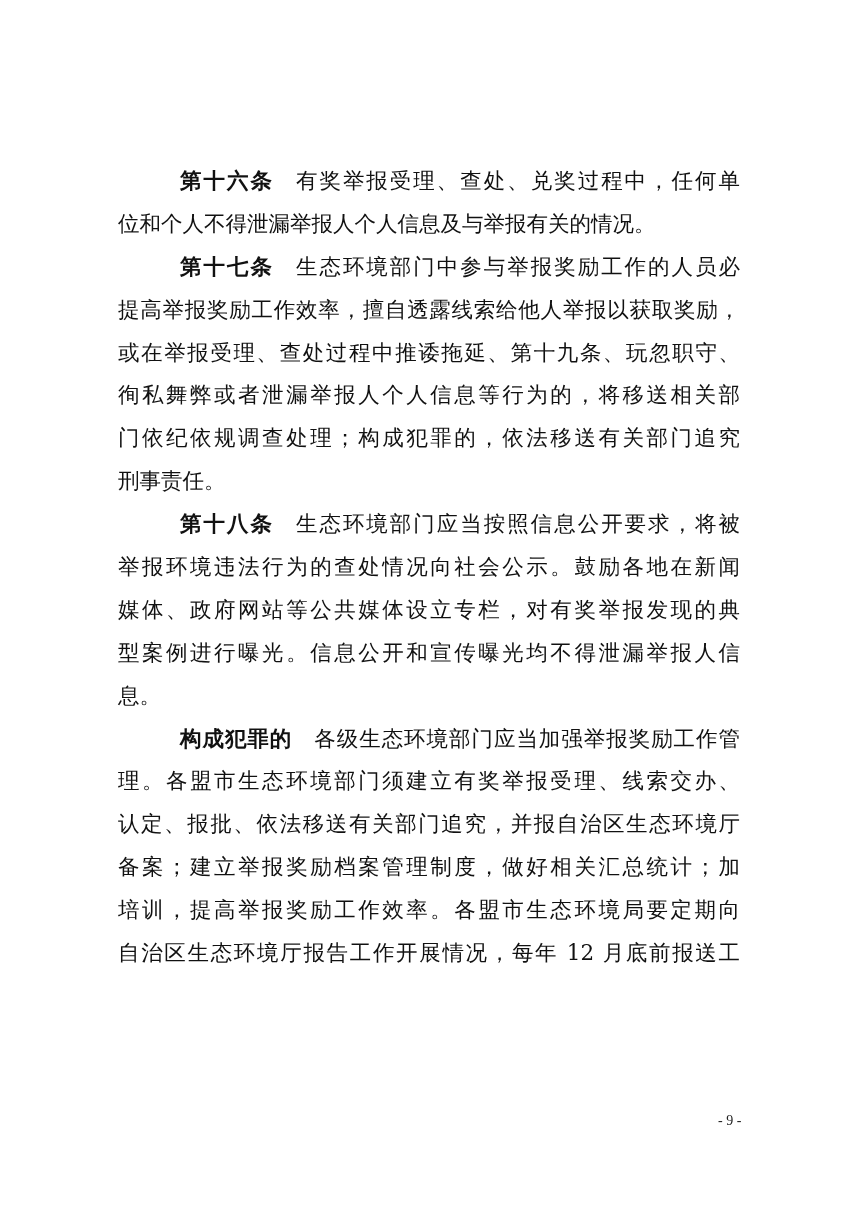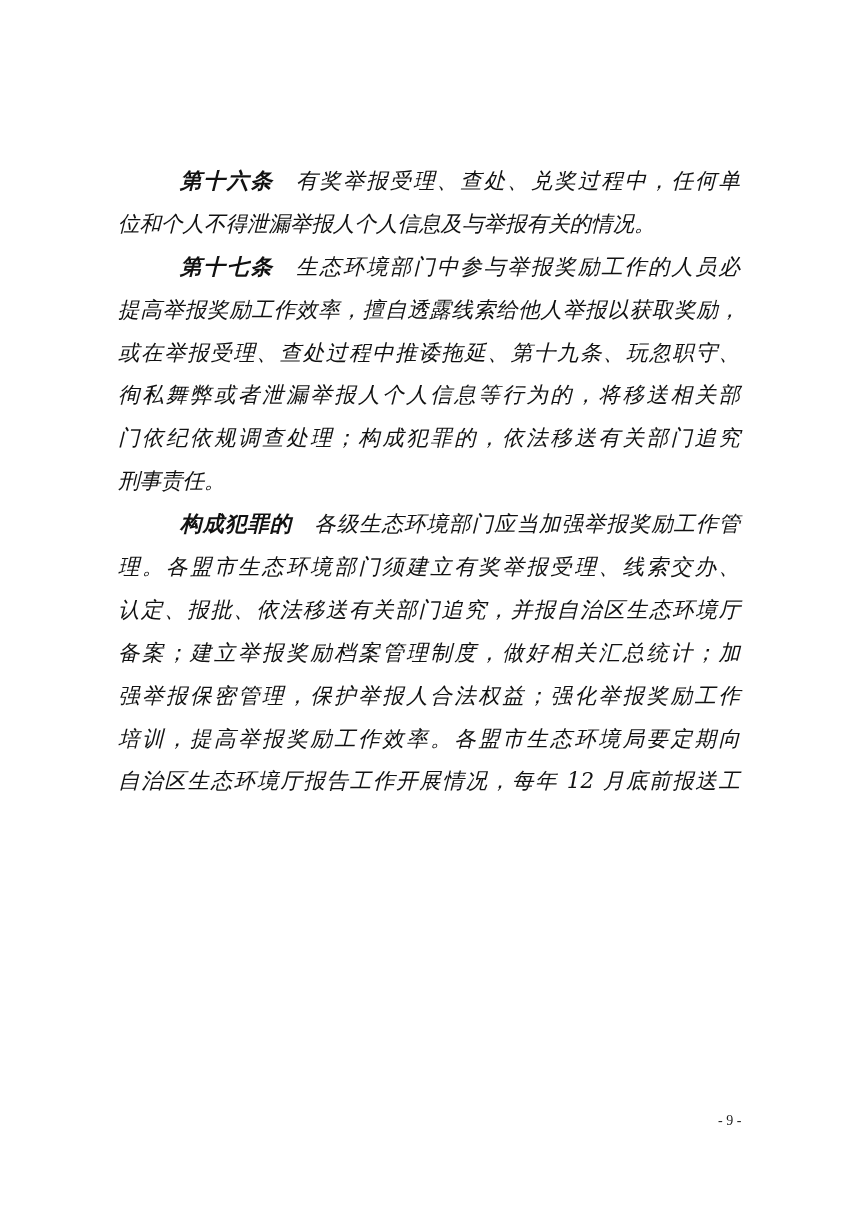--- a/index.html
+++ b/index.html
@@ -1,18 +1,18 @@
 <!DOCTYPE html>
 <html><head>
 <meta charset="utf-8">
 <style>
   html, body { margin: 0; padding: 0; background: #ffffff; }
   body { width: 868px; height: 1227px; position: relative; overflow: hidden; }
   .page { position: absolute; left: 0; top: 0; width: 868px; height: 1227px; background: #fff; }
-  .content { position: absolute; left: 118px; top: 160px; width: 622px; font-style: italic; }
+  .content { position: absolute; left: 118px; top: 160px; width: 622px; }
   .line {
     height: 42.9px; line-height: 42.9px; white-space: nowrap;
     font-family: "DejaVu Serif", "Liberation Serif", serif;
     font-size: 21.5px; color: #111; text-align: justify; text-align-last: justify;
     letter-spacing: 0px;
   }
   .line.last { text-align-last: left; }
   .indent { padding-left: 62px; }
   .art-title { font-family: "DejaVu Sans", "Liberation Sans", sans-serif; font-weight: bold; margin-right: 22px; }
   .page-number {
@@ -33,27 +33,33 @@
 
     <div>
       <div class="line indent"><span class="art-title">第十七条</span><span>生态环境部门中参与举报奖励工作的人员必</span></div>
       <div class="line">提高举报奖励工作效率，擅自透露线索给他人举报以获取奖励，</div>
       <div class="line">或在举报受理、查处过程中推诿拖延、第十九条、玩忽职守、</div>
       <div class="line">徇私舞弊或者泄漏举报人个人信息等行为的，将移送相关部</div>
       <div class="line">门依纪依规调查处理；构成犯罪的，依法移送有关部门追究</div>
       <div class="line last">刑事责任。</div>
     </div>
 
+    <div>
+      <div class="line indent"><span class="art-title">第十八条</span><span>生态环境部门应当按照信息公开要求，将被</span></div>
+      <div class="line">举报环境违法行为的查处情况向社会公示。鼓励各地在新闻</div>
+      <div class="line">媒体、政府网站等公共媒体设立专栏，对有奖举报发现的典</div>
+      <div class="line">型案例进行曝光。信息公开和宣传曝光均不得泄漏举报人信</div>
+      <div class="line last">息。</div>
+    </div>
 
     <div>
       <div class="line indent"><span class="art-title">构成犯罪的</span><span>各级生态环境部门应当加强举报奖励工作管</span></div>
       <div class="line">理。各盟市生态环境部门须建立有奖举报受理、线索交办、</div>
       <div class="line">认定、报批、依法移送有关部门追究，并报自治区生态环境厅</div>
       <div class="line">备案；建立举报奖励档案管理制度，做好相关汇总统计；加</div>
-      <div class="line">强举报保密管理，保护举报人合法权益；强化举报奖励工作</div>
       <div class="line">培训，提高举报奖励工作效率。各盟市生态环境局要定期向</div>
       <div class="line">自治区生态环境厅报告工作开展情况，每年 12 月底前报送工</div>
     </div>
 
   </div>
 
   <div class="page-number">- 9 -</div>
 </div>
 
 </body></html>

